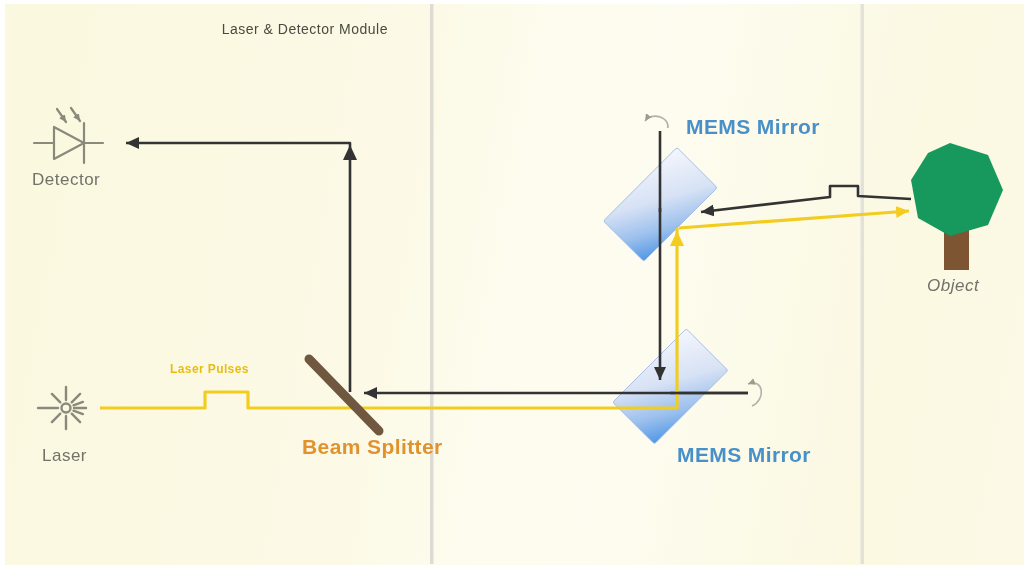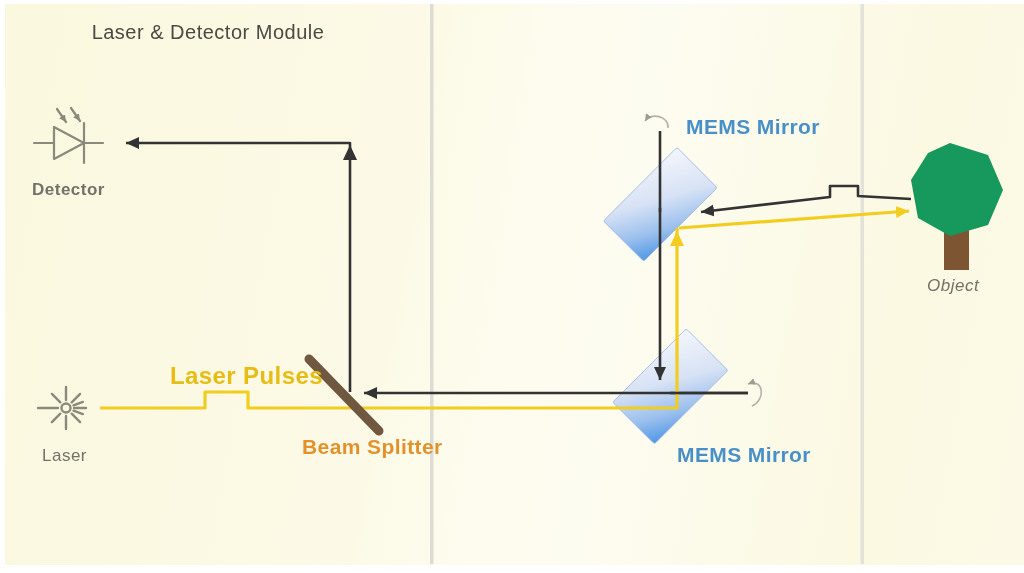--- a/index.html
+++ b/index.html
@@ -3,23 +3,23 @@
 <meta charset="utf-8">
 <style>
   html,body{margin:0;padding:0;background:#ffffff;}
   #canvas{
     position:relative;width:1024px;height:573px;overflow:hidden;
     font-family:"Liberation Sans",sans-serif;
     background:linear-gradient(100deg,#faf8de 0%,#fcfae6 38%,#fdfcef 52%,#fdfcf0 60%,#fbf9e2 85%,#fcfae6 100%);
   }
   #diagram-svg{position:absolute;left:0;top:0;}
   .label{position:absolute;white-space:nowrap;}
-  .title{font-size:20px;font-weight:500;color:#4a4a43;letter-spacing:.5px;text-align:center;}
+  .title{font-size:14px;font-weight:500;color:#4a4a43;letter-spacing:.5px;text-align:right;}
   .caption{font-size:17px;font-weight:500;color:#72726a;letter-spacing:.5px;}
-  .gold{font-size:24px;font-weight:600;color:#e7bd14;letter-spacing:.4px;}
+  .gold{font-size:12px;font-weight:600;color:#e7bd14;letter-spacing:.4px;}
   .orange{font-size:21px;font-weight:600;color:#e2922d;letter-spacing:.4px;}
   .blue{font-size:21px;font-weight:600;color:#4a90c8;letter-spacing:.4px;}
 </style>
 </head>
 <body>
 
 <div id="canvas">
 
   <svg id="diagram-svg" width="1024" height="573" viewBox="0 0 1024 573">
     <defs>
@@ -103,21 +103,21 @@
       <path d="M 54 127 L 54 159 L 84 143 Z" stroke-linejoin="round"></path>
       <line x1="84" y1="123" x2="84" y2="163"></line>
       <line x1="84" y1="143" x2="103" y2="143"></line>
       <path d="M 57 109 L 66 122" marker-end="url(#mGraySmall)"></path>
       <path d="M 71 108 L 80 121" marker-end="url(#mGraySmall)"></path>
     </g>
   </svg>
 
   <div class="label title" style="left:28px;top:21px;width:360px;">Laser &amp; Detector Module</div>
 
-  <div class="label caption" style="left:32px;top:180px;font-weight:bold;">Detector</div>
+  <div class="label caption" style="left:32px;top:170px;">Detector</div>
   <div class="label caption" style="left:42px;top:446px;">Laser</div>
   <div class="label gold" style="left:170px;top:362px;">Laser Pulses</div>
   <div class="label orange" style="left:302px;top:435px;">Beam Splitter</div>
   <div class="label blue" style="left:686px;top:115px;">MEMS Mirror</div>
   <div class="label blue" style="left:677px;top:443px;">MEMS Mirror</div>
   <div class="label caption" style="left:927px;top:276px;font-style:italic;">Object</div>
 
 </div>
 
 </body></html>

